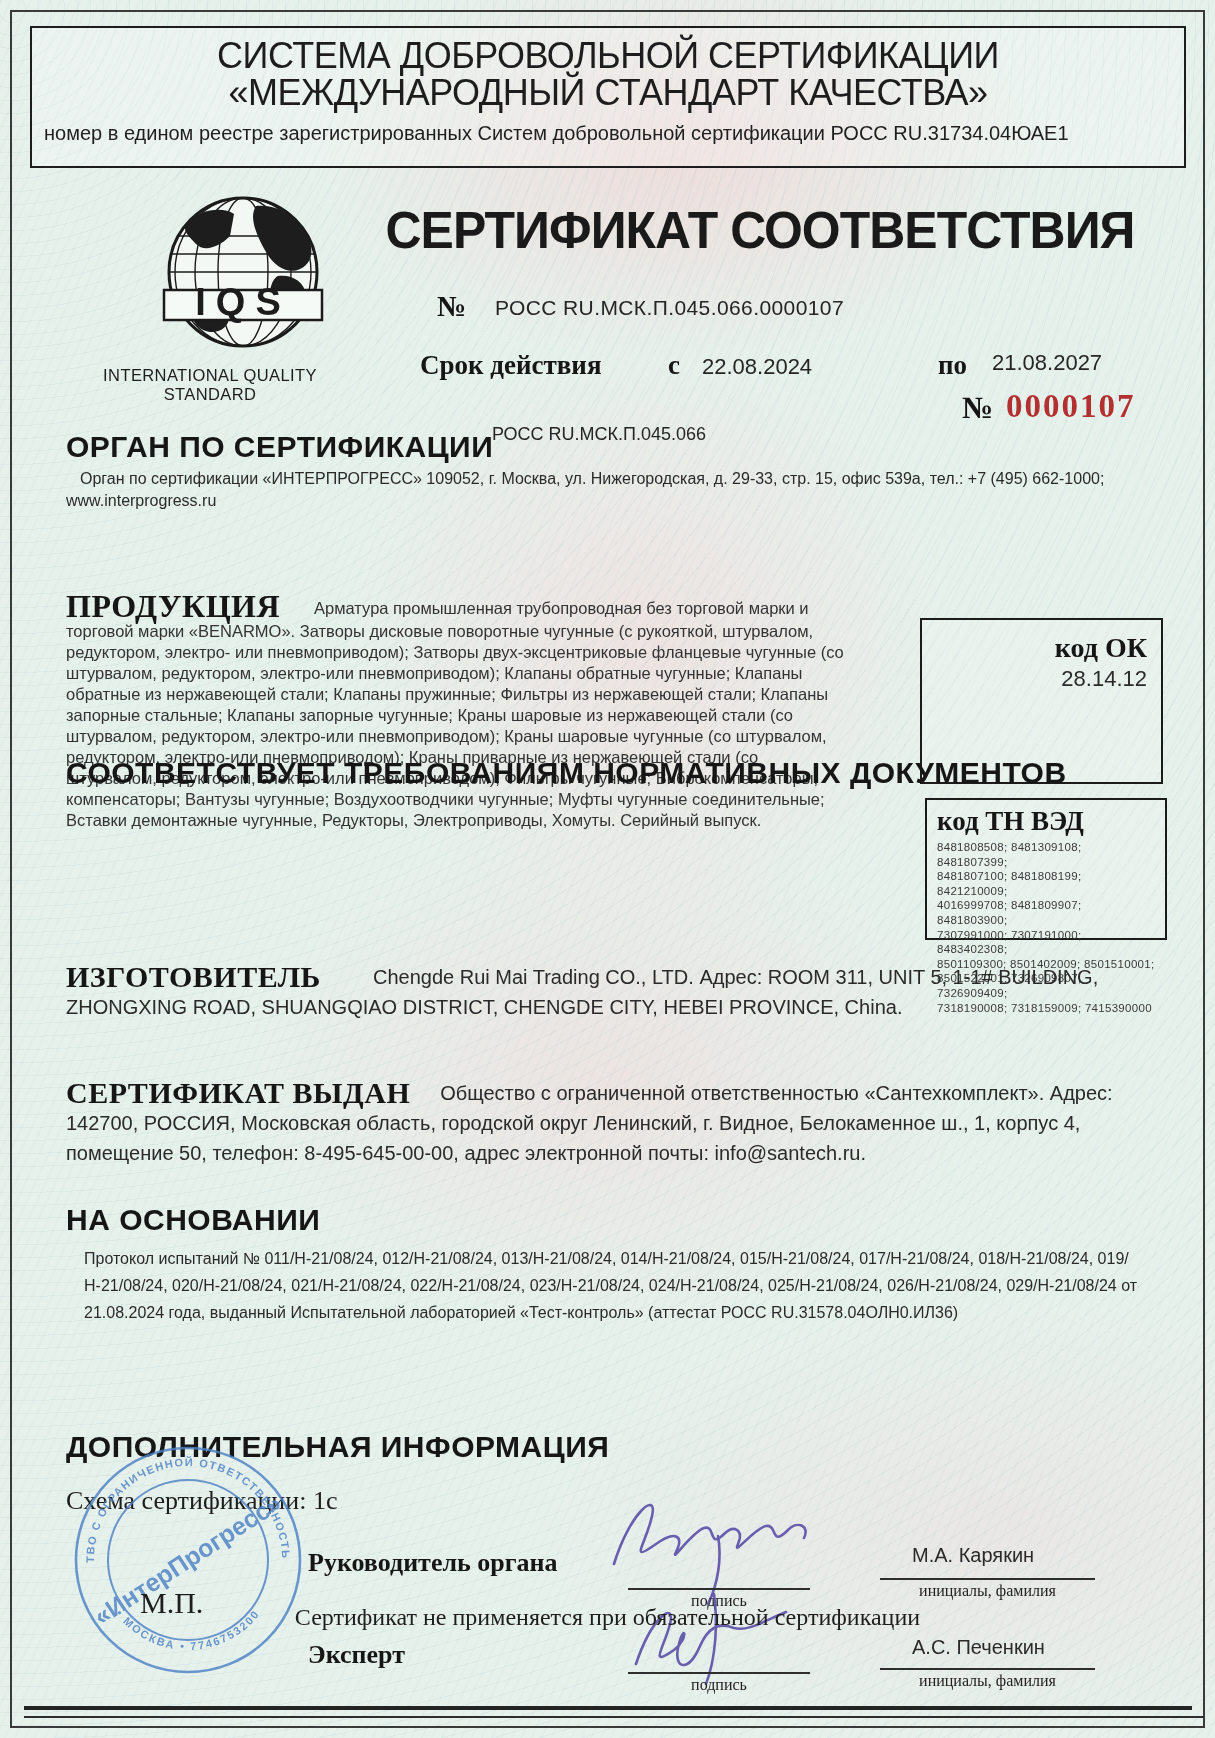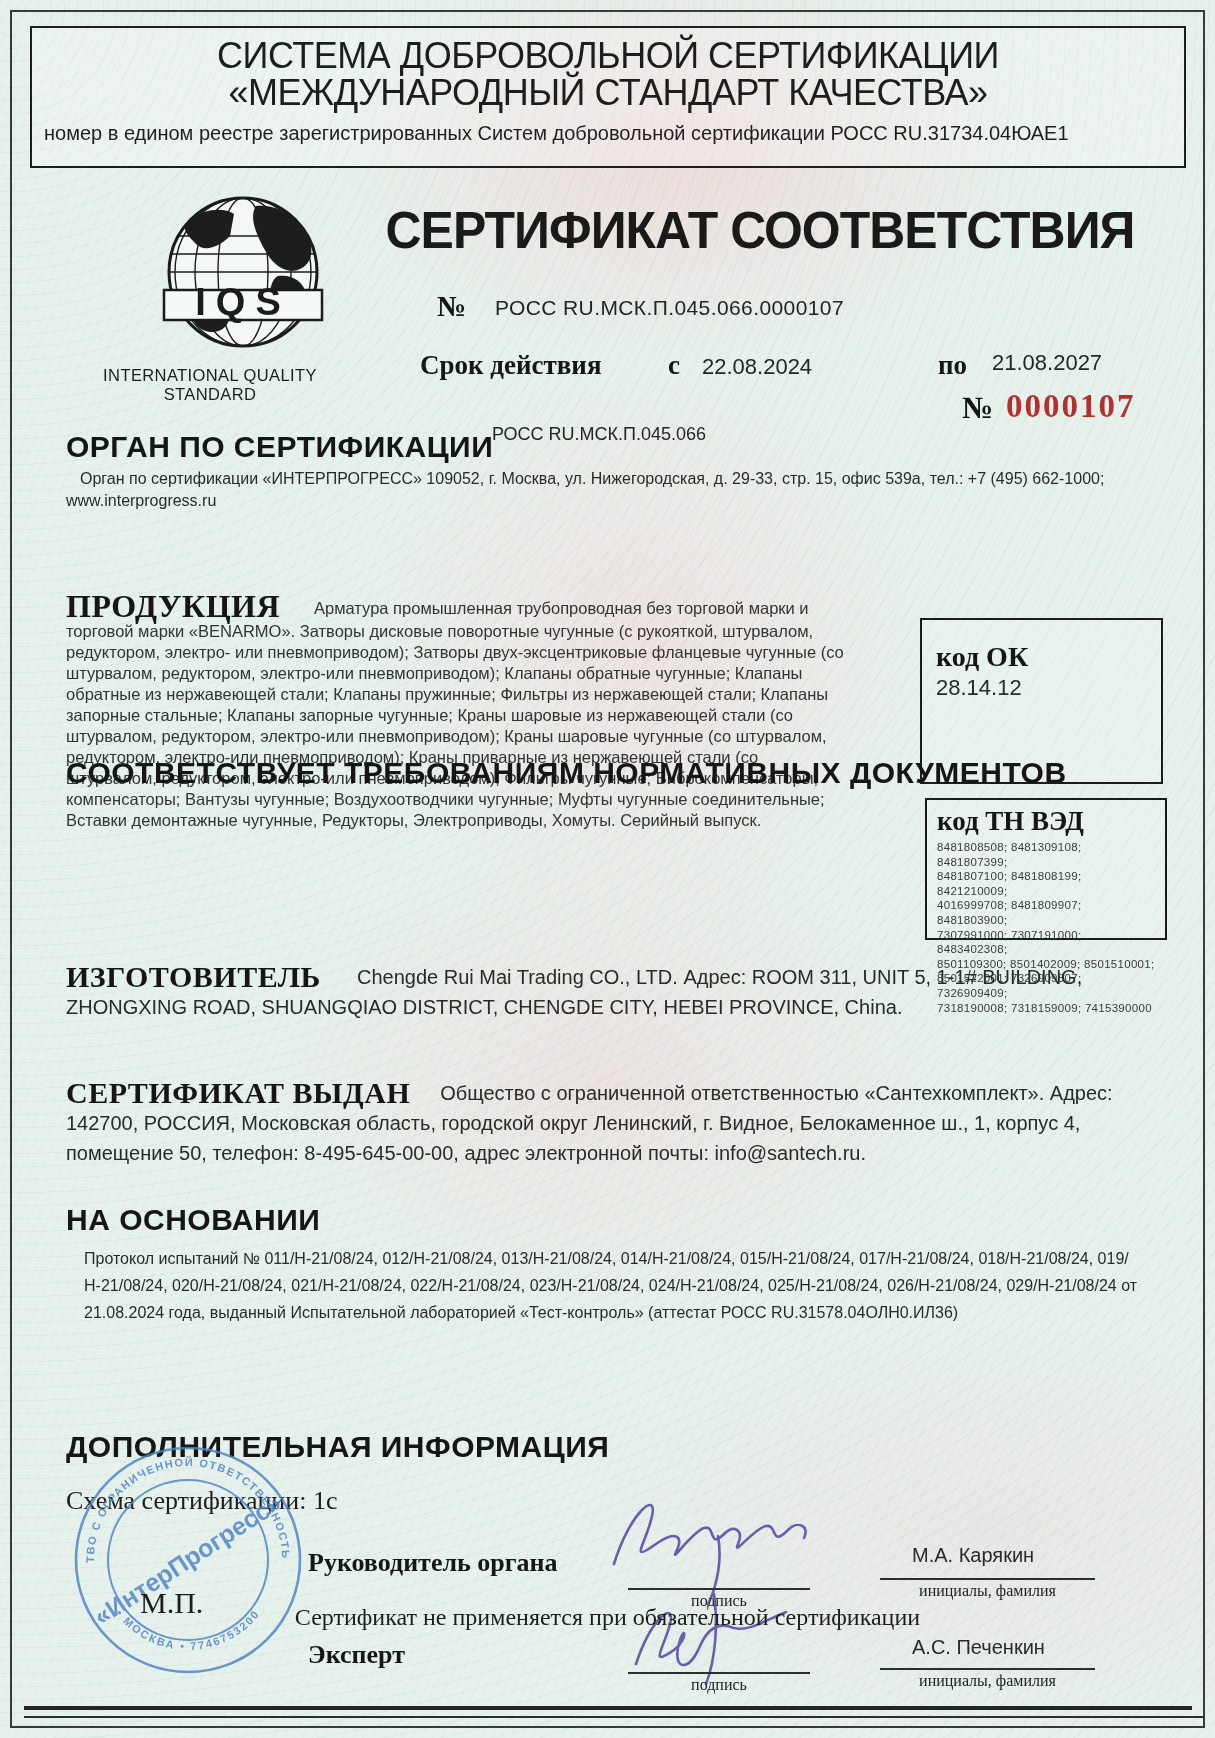--- a/index.html
+++ b/index.html
@@ -96,41 +96,41 @@
   <div class="abs num-label" style="left:962px;top:390px;font-size:31px;">№</div>
   <div class="abs serif red-serial" style="left:1006px;top:388px;font-size:33px;font-weight:bold;">0000107</div>
 
   <div class="abs h-section" style="left:66px;top:430px;">ОРГАН ПО СЕРТИФИКАЦИИ</div>
   <div class="abs" style="left:492px;top:424px;font-size:18px;color:#252525;text-align:right;">РОСС RU.МСК.П.045.066</div>
   <div class="abs body-text" style="left:66px;top:468px;width:1095px;line-height:1.35;text-indent:14px;">Орган по сертификации «ИНТЕРПРОГРЕСС» 109052, г. Москва, ул. Нижегородская, д. 29-33, стр. 15, офис 539а, тел.: +7 (495) 662-1000; www.interprogress.ru</div>
 
   <div class="abs" style="left:66px;top:592px;width:784px;font-size:16.5px;line-height:21px;color:#333;">
     <span class="inline-h" style="font-size:32px;margin-right:34px;">ПРОДУКЦИЯ</span><span>Арматура промышленная трубопроводная без торговой марки и торговой марки «BENARMO». Затворы дисковые поворотные чугунные (с рукояткой, штурвалом, редуктором, электро- или пневмоприводом); Затворы двух-эксцентриковые фланцевые чугунные (со штурвалом, редуктором, электро-или пневмоприводом); Клапаны обратные чугунные; Клапаны обратные из нержавеющей стали; Клапаны пружинные; Фильтры из нержавеющей стали; Клапаны запорные стальные; Клапаны запорные чугунные; Краны шаровые из нержавеющей стали (со штурвалом, редуктором, электро-или пневмоприводом); Краны шаровые чугунные (со штурвалом, редуктором, электро-или пневмоприводом); Краны приварные из нержавеющей стали (со штурвалом, редуктором, электро-или пневмоприводом); Фильтры чугунные; Виброкомпенсаторы, компенсаторы; Вантузы чугунные; Воздухоотводчики чугунные; Муфты чугунные соединительные; Вставки демонтажные чугунные, Редукторы, Электроприводы, Хомуты. Серийный выпуск.</span>
   </div>
-  <div class="abs code-box" style="left:920px;top:618px;width:243px;height:166px;padding:21px 14px;box-sizing:border-box;">
+  <div class="abs code-box" style="left:920px;top:618px;width:243px;height:166px;padding:12px 14px;box-sizing:border-box;text-align:right;">
     <div class="serif" style="font-weight:bold;font-size:28px;color:#161616;">код ОК</div>
     <div style="font-size:22px;margin-top:2px;color:#2a2a2a;">28.14.12</div>
   </div>
 
   <div class="abs h-section" style="left:66px;top:756px;">СООТВЕТСТВУЕТ ТРЕБОВАНИЯМ НОРМАТИВНЫХ ДОКУМЕНТОВ</div>
   <div class="abs code-box" style="left:925px;top:798px;width:242px;height:142px;padding:6px 10px;box-sizing:border-box;">
     <div class="serif" style="font-weight:bold;font-size:27px;color:#161616;">код ТН ВЭД</div>
     <div class="tnved-lines">
       <div>8481808508; 8481309108; 8481807399;</div>
       <div>8481807100; 8481808199; 8421210009;</div>
       <div>4016999708; 8481809907; 8481803900;</div>
       <div>7307991000; 7307191000; 8483402308;</div>
       <div>8501109300; 8501402009; 8501510001;</div>
       <div>8501522001; 7326909807; 7326909409;</div>
       <div>7318190008; 7318159009; 7415390000</div>
     </div>
   </div>
 
   <div class="abs" style="left:66px;top:962px;width:1100px;font-size:20px;line-height:1.5;color:#2a2a2a;">
-    <span class="inline-h" style="margin-right:36px;text-align:center;">ИЗГОТОВИТЕЛЬ</span><span>Chengde Rui Mai Trading CO., LTD. Адрес: ROOM 311, UNIT 5, 1-1# BUILDING, ZHONGXING ROAD, SHUANGQIAO DISTRICT, CHENGDE CITY, HEBEI PROVINCE, China.</span>
+    <span class="inline-h" style="margin-right:52px;text-align:center;">ИЗГОТОВИТЕЛЬ</span><span>Chengde Rui Mai Trading CO., LTD. Адрес: ROOM 311, UNIT 5, 1-1# BUILDING, ZHONGXING ROAD, SHUANGQIAO DISTRICT, CHENGDE CITY, HEBEI PROVINCE, China.</span>
   </div>
 
   <div class="abs" style="left:66px;top:1078px;width:1100px;font-size:20px;line-height:1.5;color:#2a2a2a;">
     <span class="inline-h" style="margin-right:30px;">СЕРТИФИКАТ ВЫДАН</span><span>Общество с ограниченной ответственностью «Сантехкомплект». Адрес: 142700, РОССИЯ, Московская область, городской округ Ленинский, г. Видное, Белокаменное ш., 1, корпус 4, помещение 50, телефон: 8-495-645-00-00, адрес электронной почты: info@santech.ru.</span>
   </div>
 
   <div class="abs h-section" style="left:66px;top:1203px;">НА ОСНОВАНИИ</div>
   <div class="abs body-text" style="left:84px;top:1246px;width:1075px;line-height:1.68;">Протокол испытаний № 011/Н-21/08/24, 012/Н-21/08/24, 013/Н-21/08/24, 014/Н-21/08/24, 015/Н-21/08/24, 017/Н-21/08/24, 018/Н-21/08/24, 019/Н-21/08/24, 020/Н-21/08/24, 021/Н-21/08/24, 022/Н-21/08/24, 023/Н-21/08/24, 024/Н-21/08/24, 025/Н-21/08/24, 026/Н-21/08/24, 029/Н-21/08/24 от 21.08.2024 года, выданный Испытательной лабораторией «Тест-контроль» (аттестат РОСС RU.31578.04ОЛН0.ИЛ36)</div>
 
   <div class="abs h-section" style="left:66px;top:1430px;">ДОПОЛНИТЕЛЬНАЯ ИНФОРМАЦИЯ</div>

